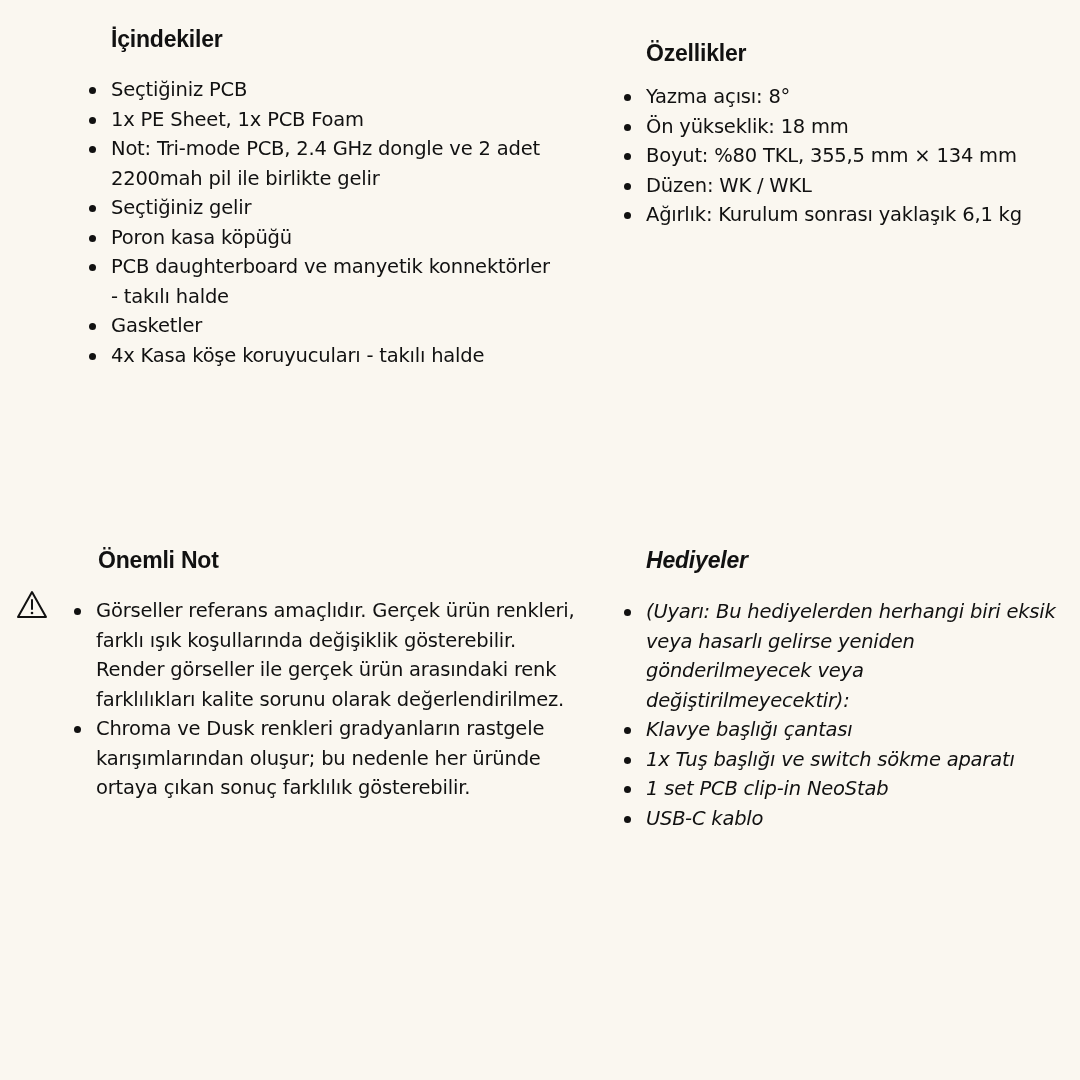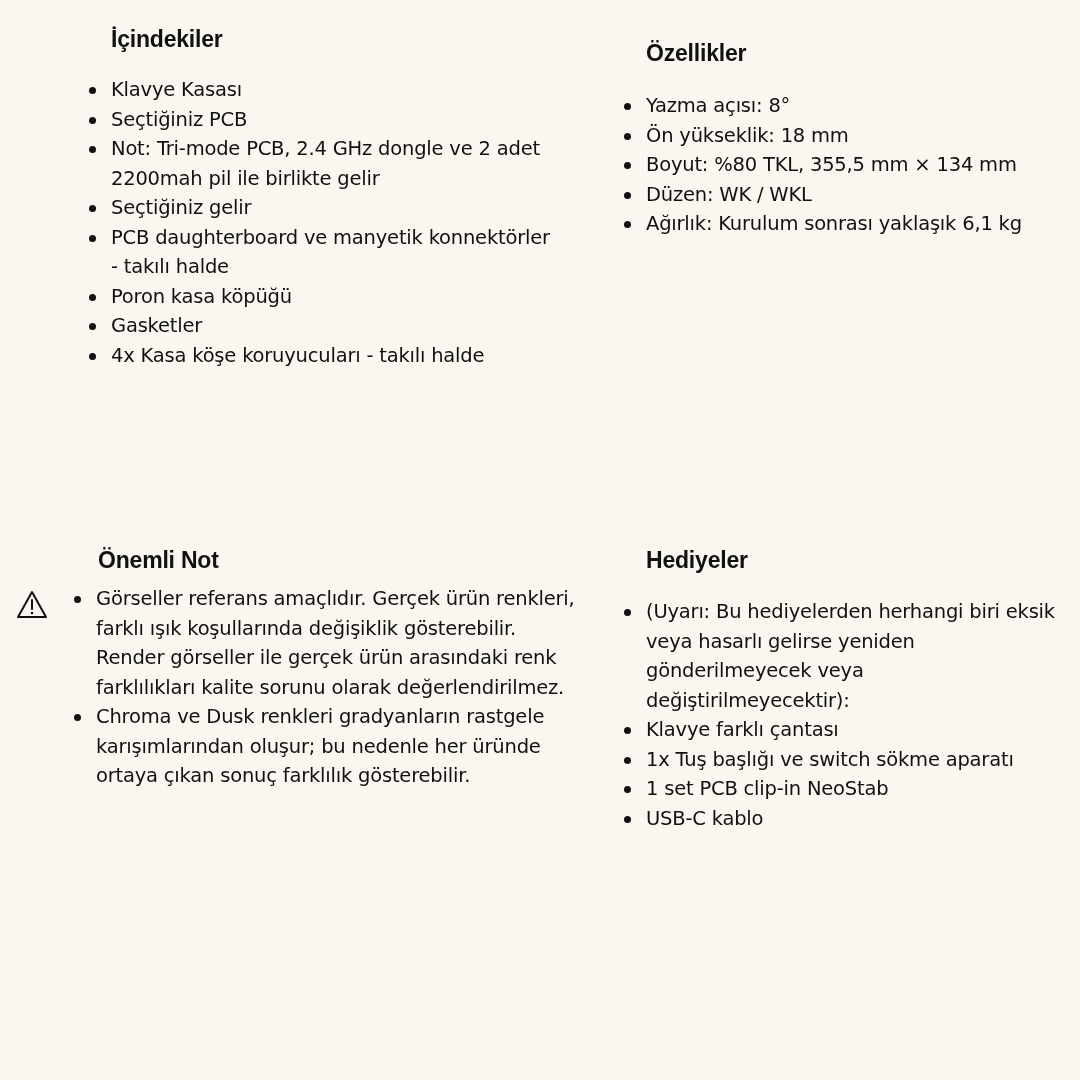--- a/index.html
+++ b/index.html
@@ -35,42 +35,42 @@
       content: "";
       position: absolute;
       left: -22px; top: 12px;
       width: 7px; height: 7px;
       border-radius: 50%;
       background: #111;
     }
     #sec-contents { left: 111px; top: 26px; width: 440px; }
     #sec-contents h2 { margin-bottom: 22px; }
     #sec-features { left: 646px; top: 40px; width: 420px; }
-    #sec-features h2 { margin-bottom: 24px; }
+    #sec-features h2 { margin-bottom: 15px; }
     #sec-note { left: 96px; top: 547px; width: 490px; }
-    #sec-note h2 { margin-left: 2px; margin-bottom: 10px; }
-    #sec-gifts { left: 646px; top: 547px; width: 420px; }
+    #sec-note h2 { margin-left: 2px; margin-bottom: 22px; }
+    #sec-gifts { left: 646px; top: 547px; width: 420px; font-style: italic; }
     #sec-gifts h2 { margin-bottom: 23px; }
     .warn-icon {
       position: absolute; left: 16px; top: 590px;
       width: 32px; height: 30px;
     }
   </style>
 </head>
 <body>
 
 <div class="section" id="sec-contents">
   <h2>İçindekiler</h2>
   <ul>
-    <li>Klavye Kasası</li>
     <li>Seçtiğiniz PCB</li>
+    <li>1x PE Sheet, 1x PCB Foam</li>
     <li>Not: Tri-mode PCB, 2.4 GHz dongle ve 2 adet 2200mah pil ile birlikte gelir</li>
     <li>Seçtiğiniz gelir</li>
+    <li>Poron kasa köpüğü</li>
     <li>PCB daughterboard ve manyetik konnektörler - takılı halde</li>
-    <li>Poron kasa köpüğü</li>
     <li>Gasketler</li>
     <li>4x Kasa köşe koruyucuları - takılı halde</li>
   </ul>
 </div>
 
 <div class="section" id="sec-features">
   <h2>Özellikler</h2>
   <ul>
     <li>Yazma açısı: 8°</li>
     <li>Ön yükseklik: 18 mm</li>
@@ -91,18 +91,18 @@
   <ul>
     <li>Görseller referans amaçlıdır. Gerçek ürün renkleri, farklı ışık koşullarında değişiklik gösterebilir. Render görseller ile gerçek ürün arasındaki renk farklılıkları kalite sorunu olarak değerlendirilmez.</li>
     <li>Chroma ve Dusk renkleri gradyanların rastgele karışımlarından oluşur; bu nedenle her üründe ortaya çıkan sonuç farklılık gösterebilir.</li>
   </ul>
 </div>
 
 <div class="section" id="sec-gifts">
   <h2>Hediyeler</h2>
   <ul>
     <li>(Uyarı: Bu hediyelerden herhangi biri eksik veya hasarlı gelirse yeniden gönderilmeyecek veya değiştirilmeyecektir):</li>
-    <li>Klavye farklı çantası</li>
+    <li>Klavye başlığı çantası</li>
     <li>1x Tuş başlığı ve switch sökme aparatı</li>
     <li>1 set PCB clip-in NeoStab</li>
     <li>USB-C kablo</li>
   </ul>
 </div>
 
 </body></html>

